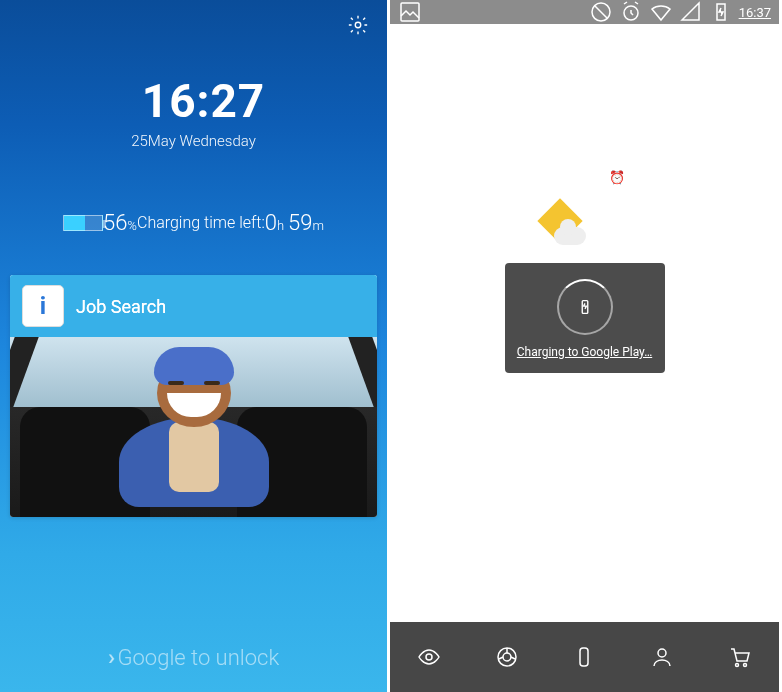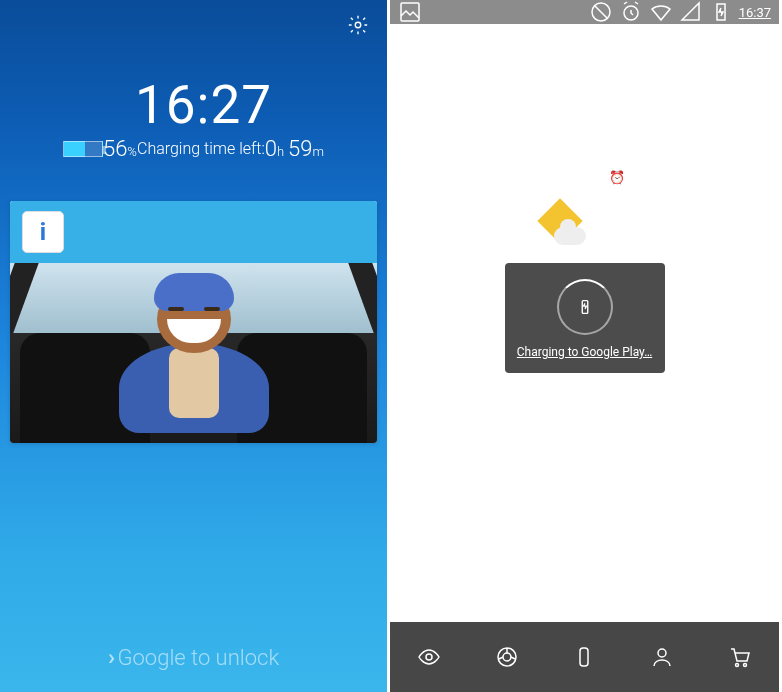--- a/index.html
+++ b/index.html
@@ -5,23 +5,23 @@
     * { margin: 0; padding: 0; box-sizing: border-box; }
     html, body { width: 782px; height: 692px; font-family: -apple-system, "Segoe UI", Roboto, sans-serif; overflow: hidden; }
     .container { display: flex; width: 100%; height: 100%; background: #fff; }
     .screen { position: relative; overflow: hidden; height: 692px; }
 
     
     .left { width: 390px; border-right: 3px solid #fff; background: linear-gradient(180deg, #0a4d9a 0%, #0d5db5 18%, #1d86dd 50%, #30aae8 80%, #3ab6ec 100%); color: #fff; display: flex; flex-direction: column; }
     .left-top { display:flex; justify-content:flex-end; padding:14px 18px 0 0;}
     .gear { width:22px; height:22px; }
     .left-clock { text-align:center; margin-top:38px; }
-    .left-time { font-size:53px; font-weight:400; letter-spacing:1px;padding-left:20px; }
+    .left-time { font-size:46px; font-weight:700; letter-spacing:1px;padding-left:20px; }
     .left-date { font-size:15px; margin-top:4px; font-weight:300; opacity:.95;}
-    .battery-row { display:flex; align-items:center; justify-content:center; gap:0; font-size:16px; font-weight:300;}
+    .battery-row { display:flex; align-items:center; justify-content:center; gap:0; margin-top:60px; font-size:16px; font-weight:300;}
     .battery-icon { width:40px; height:16px; border:1px solid rgba(255,255,255,.5); position:relative; background: linear-gradient(90deg, #3ad0ff 56%, rgba(255,255,255,.15) 56%); }
     .battery-icon::after{content:"";position:absolute;right:-4px;top:4px;width:3px;height:8px;background:rgba(255,255,255,.5);}
     .pct-num{font-size:22px;}
     .pct-sym{font-size:13px;}
     .chg-h, .chg-m { font-size:22px; font-weight:300;}
     .chg-hu, .chg-mu { font-size:13px; }
     .ad-card { margin: 40px 10px 0; background:#fff; border-radius:3px; overflow:hidden; box-shadow: 0 1px 4px rgba(0,0,0,.15);}
     .ad-bar { display:flex; align-items:center; padding:10px 12px; gap:12px;}
     .ad-icon { width:42px; height:42px; border-radius:5px; background:#fff; border:1px solid #ddd; display:flex; align-items:center; justify-content:center; font-size:24px; color:#2a77d8; font-weight:700;}
     .ad-title { flex:1; color:#fff0; background: linear-gradient(#fff,#fff); -webkit-background-clip:text; } 
@@ -97,31 +97,33 @@
     <div class="left-top">
       <span class="gear">
         <svg viewBox="0 0 24 24">
             <circle cx="12" cy="12" r="3"></circle>
             <path d="M12 2v3M12 19v3M4.2 4.2l2.1 2.1M17.7 17.7l2.1 2.1M2 12h3M19 12h3M4.2 19.8l2.1-2.1M17.7 6.3l2.1-2.1"></path>
           </svg>
       </span>
     </div>
     <div class="left-clock">
       <div class="left-time">16:27</div>
+      <div class="left-date">25May  Wednesday</div>
     </div>
     <div class="battery-row">
       <span class="battery-icon"></span>
       <span><span class="pct-num">56</span><span class="pct-sym">%</span></span>
       <span>Charging time left:</span>
       <span><span class="chg-h">0</span><span class="chg-hu">h</span> <span class="chg-m">59</span><span class="chg-mu">m</span></span>
     </div>
 
     <div class="ad-card">
       <div class="ad-bar">
         <div class="ad-icon">i</div>
+        <div class="ad-title">Job Search</div>
       </div>
       <div class="ad-img">
         <span class="ad-tag">AD</span>
         <div class="car-window"></div>
           <div class="car-pillars"></div>
         <div class="seat l"></div>
           <div class="seat r"></div>
         <div class="dude">
           <div class="dude-head">
               <div class="dude-hat"></div>

